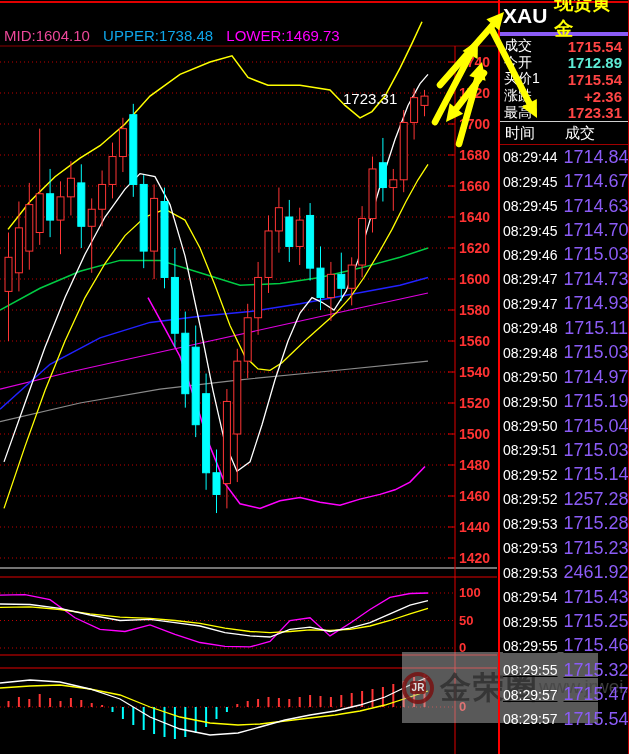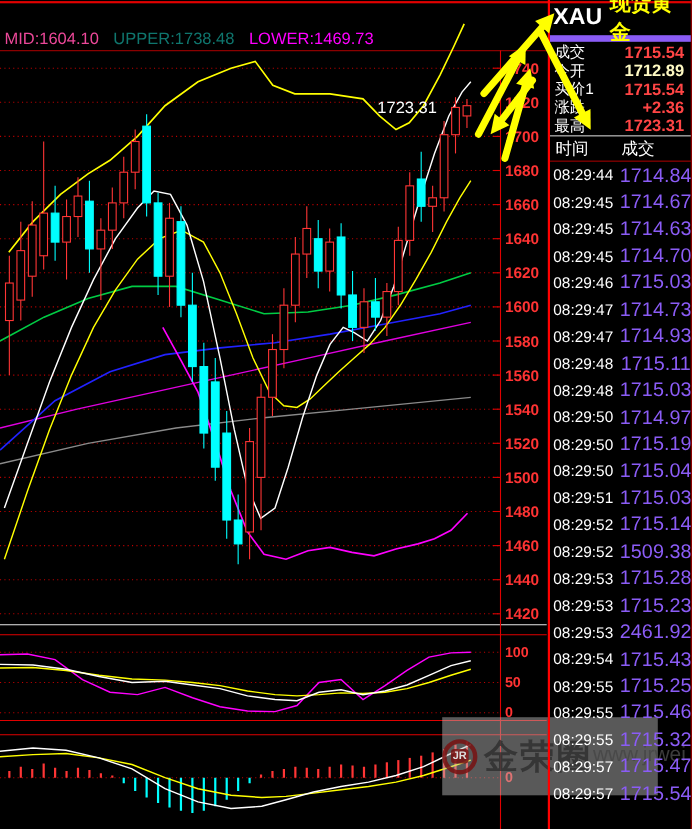--- a/index.html
+++ b/index.html
@@ -2,40 +2,40 @@
 <html><head>
 <meta charset="utf-8">
 <style>
   html,body{margin:0;padding:0;background:#000;}
   #app{position:relative;width:629px;height:754px;background:#000;overflow:hidden;
        font-family:"Liberation Sans","DejaVu Sans",sans-serif;}
   #chart{position:absolute;left:0;top:0;z-index:1;}
   #arrows{position:absolute;left:0;top:0;z-index:6;pointer-events:none;}
   #topbar{position:absolute;left:4px;top:27px;z-index:4;font-size:15px;white-space:nowrap;}
   #topbar .mid{color:#ec4899;}
-  #topbar .upper{color:#0f766e;margin-left:9px;}
+  #topbar .upper{color:#0ea5e9;margin-left:9px;}
   #topbar .lower{color:#ff00ff;margin-left:9px;}
   #annotation{position:absolute;left:343px;top:90px;z-index:4;color:#ffffff;font-size:15px;}
   
   #quote-panel{position:absolute;left:498px;top:0;width:131px;height:754px;z-index:3;
       border-left:2px solid #ff0000;border-right:1px solid #c00000;box-sizing:border-box;}
-  .qp-header{height:32px;border-bottom:6px solid #8b5cf6;display:flex;align-items:center;}
+  .qp-header{height:32px;border-bottom:4px solid #8b5cf6;display:flex;align-items:center;}
   .qp-sym{color:#ffffff;font-size:21px;font-weight:bold;margin-left:3px;}
   .qp-name{color:#ffff00;font-size:19px;font-weight:bold;margin-left:7px;}
   #qp-fields{height:83px;display:flex;flex-direction:column;justify-content:space-around;padding-top:2px;}
   .qp-row{display:flex;justify-content:space-between;align-items:center;height:16px;padding:0 6px 0 4px;}
   .qp-label{color:#ffffff;font-size:14px;}
   .qp-value{font-size:15px;font-weight:bold;}
   .qp-div1{height:1px;background:#cfcfcf;}
   .qp-tick-header{height:22px;display:flex;align-items:center;color:#ffffff;font-size:15px;}
   .qp-tick-header .th-time{margin-left:5px;}
   .qp-tick-header .th-price{margin-left:30px;}
   .qp-div2{height:1px;background:#a00000;}
   #tick-list{height:611px;overflow:hidden;}
-  .tick-row{height:24.44px;display:flex;align-items:center;}
+  .tick-row{height:24.44px;display:flex;align-items:center;text-decoration:underline;}
   .tick-time{color:#ffffff;font-size:14px;margin-left:3px;width:62px;}
   .tick-price{color:#8b5cf6;font-size:18px;margin-left:6px;}
   
   #watermark{position:absolute;left:402px;top:652px;width:196px;height:71px;z-index:2;
       background:rgba(186,186,186,0.48);display:flex;flex-direction:row;
       justify-content:space-between;align-items:center;}
   .wm-row{display:flex;align-items:center;gap:6px;}
   .wm-logo{width:32px;height:32px;border:4px solid rgba(120,18,18,0.85);border-radius:50%;
       display:flex;align-items:center;justify-content:center;box-sizing:border-box;}
   .wm-logo i{font-style:normal;background:rgba(120,18,18,0.85);color:#dddddd;font-size:10px;
@@ -286,21 +286,21 @@
       <span class="qp-sym">XAU</span>
       <span class="qp-name">现货黄金</span>
     </div>
     <div id="qp-fields">
         <div class="qp-row">
           <span class="qp-label">成交</span>
           <span class="qp-value" style="color: rgb(255, 69, 69);">1715.54</span>
         </div>
         <div class="qp-row">
           <span class="qp-label">今开</span>
-          <span class="qp-value" style="color: #fef9c3;">1712.89</span>
+          <span class="qp-value" style="color: #5eead4;">1712.89</span>
         </div>
         <div class="qp-row">
           <span class="qp-label">买价1</span>
           <span class="qp-value" style="color: rgb(255, 69, 69);">1715.54</span>
         </div>
         <div class="qp-row">
           <span class="qp-label">涨跌</span>
           <span class="qp-value" style="color: rgb(255, 69, 69);">+2.36</span>
         </div>
         <div class="qp-row">
@@ -366,21 +366,21 @@
         <div class="tick-row">
           <span class="tick-time">08:29:51</span>
           <span class="tick-price">1715.03</span>
         </div>
         <div class="tick-row">
           <span class="tick-time">08:29:52</span>
           <span class="tick-price">1715.14</span>
         </div>
         <div class="tick-row">
           <span class="tick-time">08:29:52</span>
-          <span class="tick-price">1509.38</span>
+          <span class="tick-price">1257.28</span>
         </div>
         <div class="tick-row">
           <span class="tick-time">08:29:53</span>
           <span class="tick-price">1715.28</span>
         </div>
         <div class="tick-row">
           <span class="tick-time">08:29:53</span>
           <span class="tick-price">1715.23</span>
         </div>
         <div class="tick-row">

